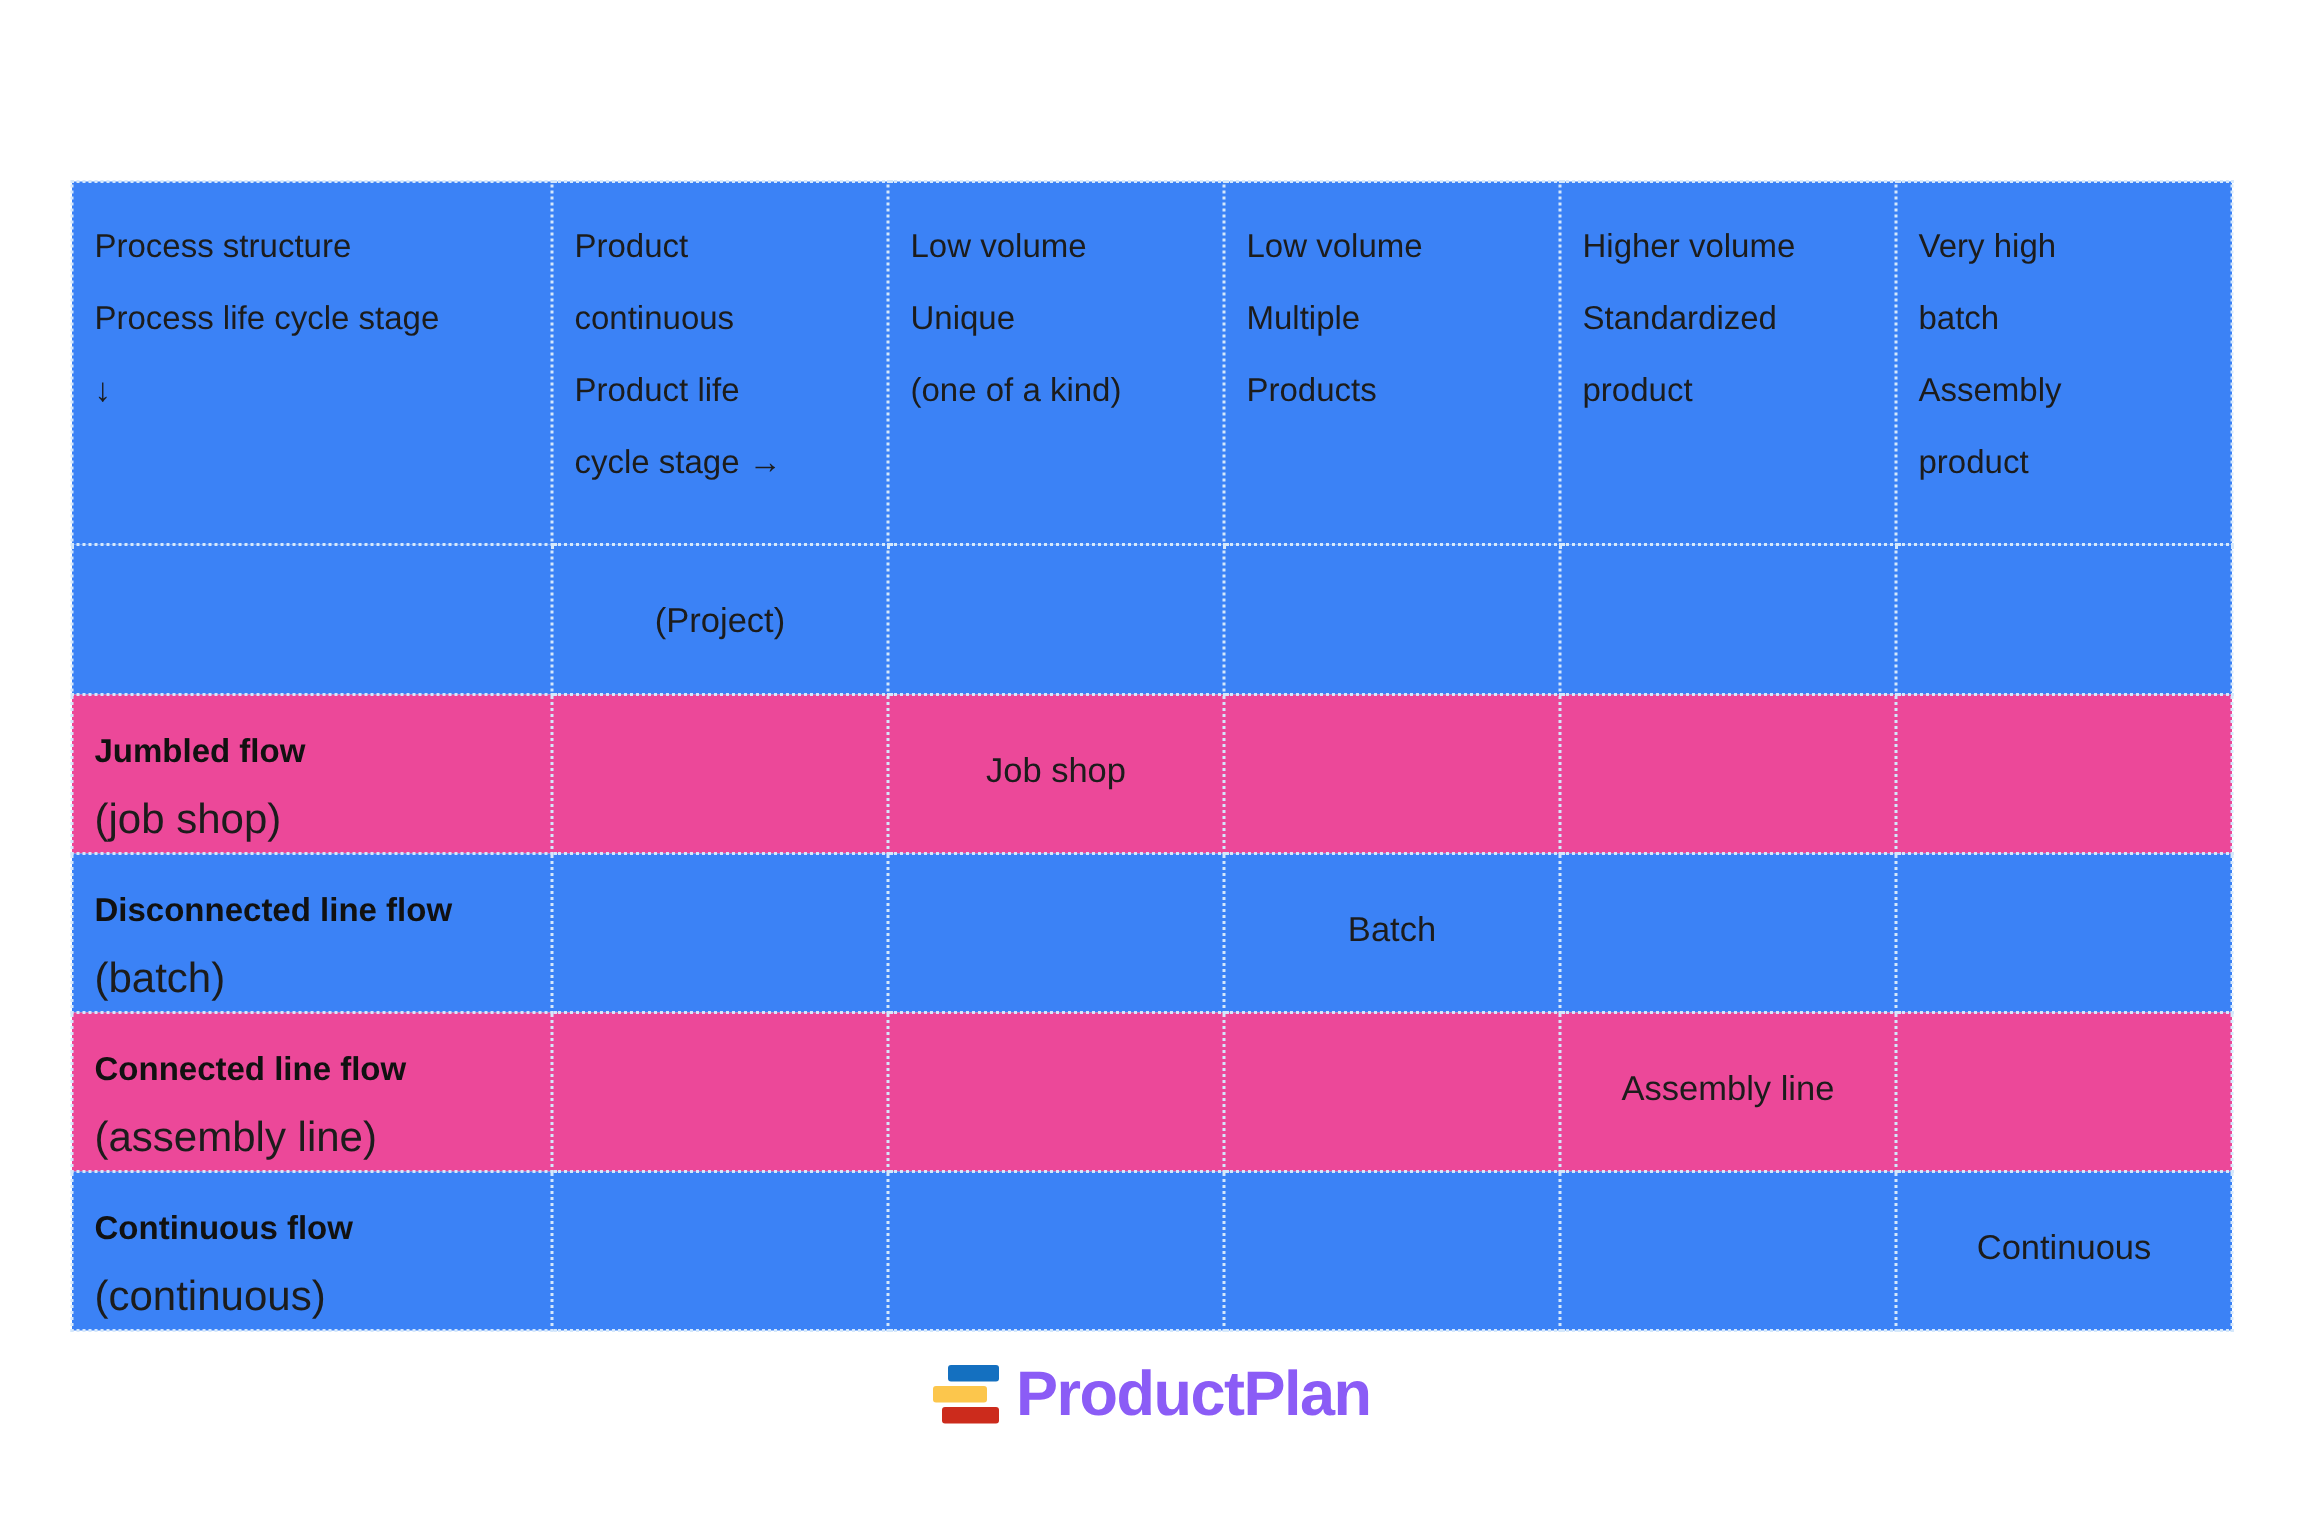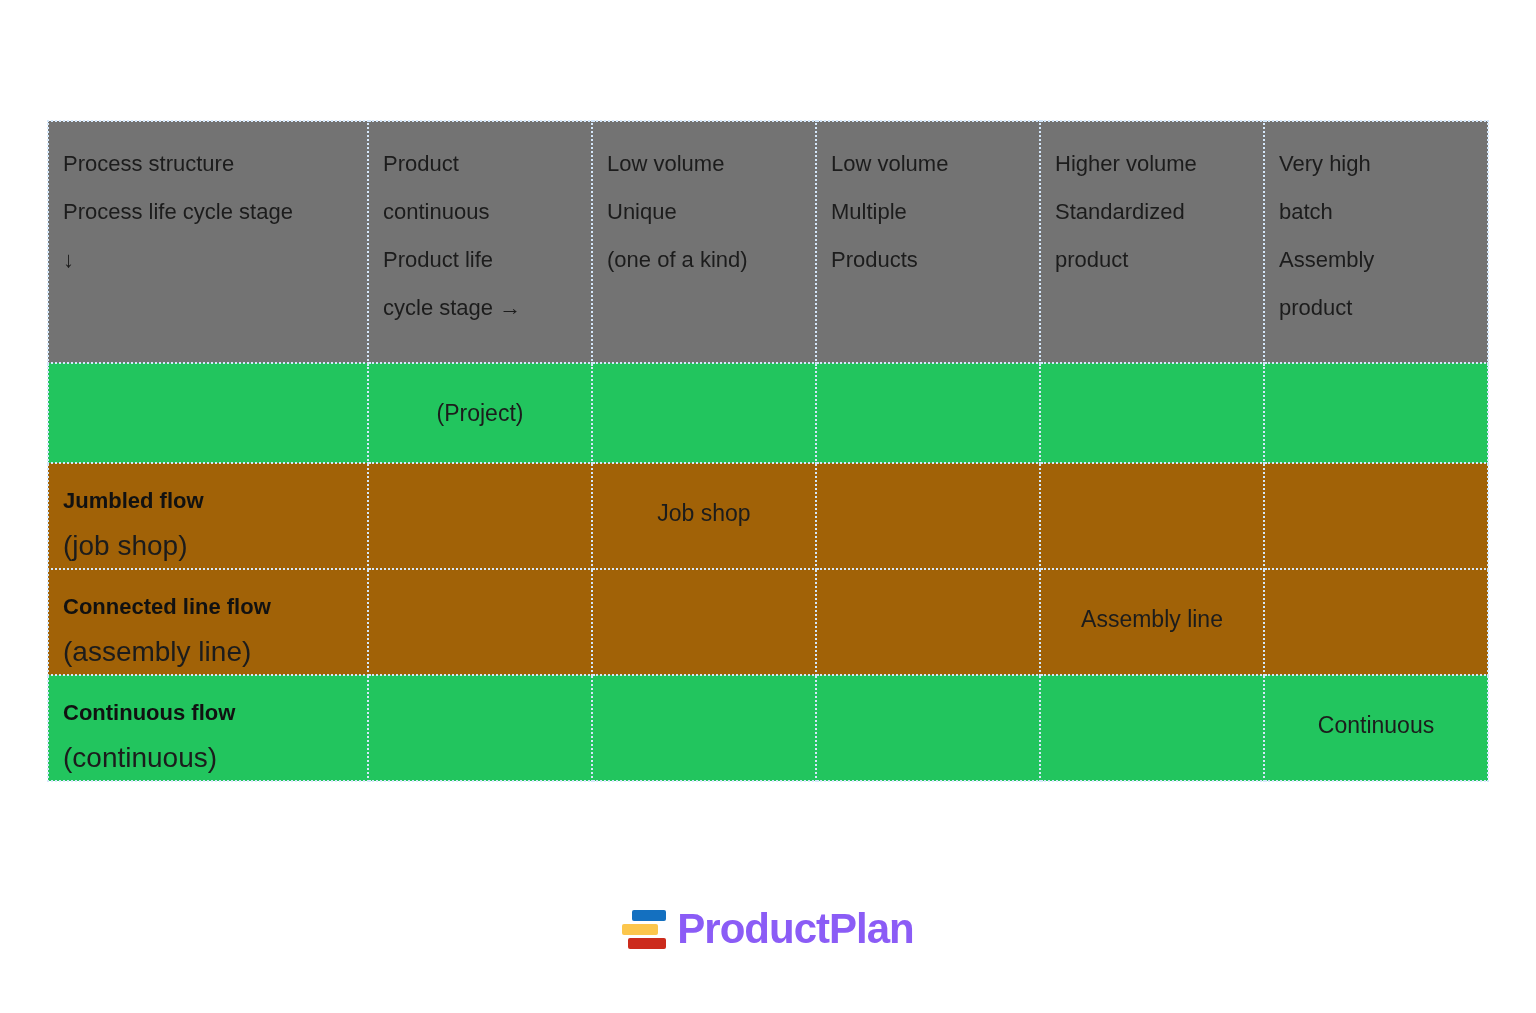--- a/index.html
+++ b/index.html
@@ -53,41 +53,41 @@
   
   .c0 { width: 320px; }
   .c1 { width: 224px; }
   .c2 { width: 224px; }
   .c3 { width: 224px; }
   .c4 { width: 224px; }
   .c5 { width: 224px; }
 
   
   tr.header-row td {
-    background: #737373;
+    background: #3b82f6;
     height: 212px;
     padding: 18px 14px 10px 14px;
     vertical-align: top;
   }
 
   .hdr-line {
     display: block;
     font-size: 22px;
     line-height: 48px;
     color: #1c1c1c;
     white-space: nowrap;
   }
 
   
   tr.body-row td {
     height: 98px;
     padding: 0;
   }
-  tr.row-white td { background: #22c55e; }
-  tr.row-tint  td { background: #a16207; }
+  tr.row-white td { background: #3b82f6; }
+  tr.row-tint  td { background: #ec4899; }
 
   .rowlabel {
     padding: 14px 0 0 14px;
   }
   .rowlabel .l1 {
     display: block;
     font-size: 22px;
     font-weight: bold;
     line-height: 46px;
     color: #111111;
@@ -247,20 +247,43 @@
             <span class="cellval"></span>
           </td>
         <td>
             <span class="cellval"></span>
           </td>
         <td>
             <span class="cellval"></span>
           </td>
       </tr>
 
+      <tr class="body-row row-white">
+        <td>
+          <div class="rowlabel">
+            <span class="l1">Disconnected line flow</span>
+            <span class="l2">(batch)</span>
+          </div>
+        </td>
+        <td>
+            <span class="cellval"></span>
+          </td>
+        <td>
+            <span class="cellval"></span>
+          </td>
+        <td>
+            <span class="cellval">Batch</span>
+          </td>
+        <td>
+            <span class="cellval"></span>
+          </td>
+        <td>
+            <span class="cellval"></span>
+          </td>
+      </tr>
 
       <tr class="body-row row-tint">
         <td>
           <div class="rowlabel">
             <span class="l1">Connected line flow</span>
             <span class="l2">(assembly line)</span>
           </div>
         </td>
         <td>
             <span class="cellval"></span>

